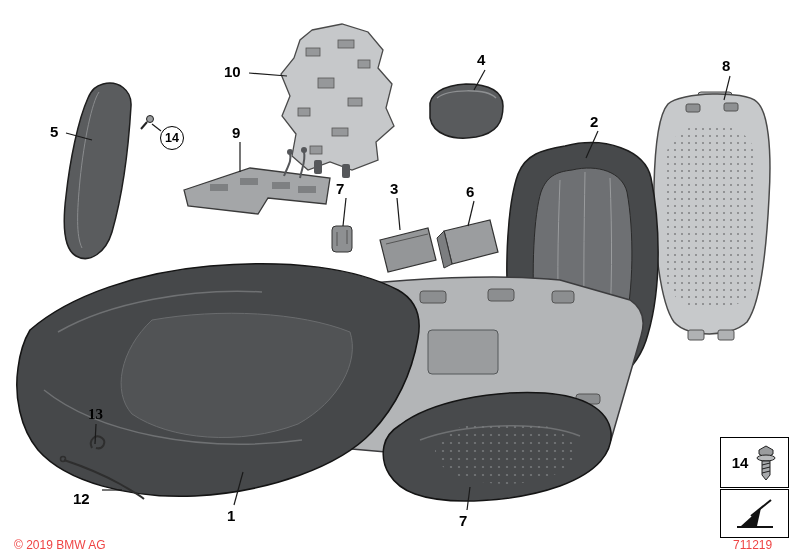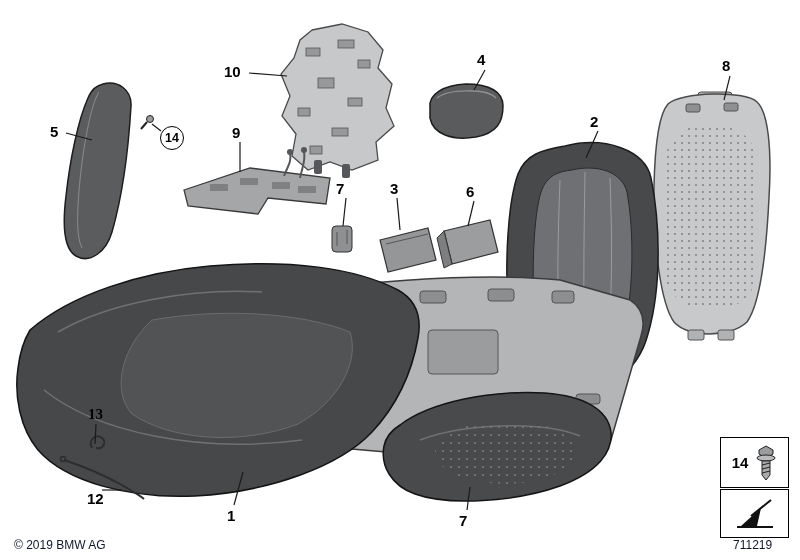--- a/index.html
+++ b/index.html
@@ -5,21 +5,21 @@
   html,body{margin:0;padding:0;background:#ffffff;}
   body{font-family:"Liberation Sans", sans-serif;}
   .stage{position:relative;width:800px;height:560px;background:#ffffff;overflow:hidden;}
   .art{position:absolute;left:0;top:0;}
   .callout{position:absolute;font-weight:bold;font-size:15px;color:#000;line-height:1;z-index:5;}
   .callout.circled{width:22px;height:22px;border:1.6px solid #000;border-radius:50%;
     display:flex;align-items:center;justify-content:center;font-size:12.5px;background:#fff;}
   .legend-box{position:absolute;border:1.3px solid #000;background:#fff;z-index:5;
     display:flex;align-items:center;justify-content:center;gap:7px;}
   .legend-box .num{font-weight:bold;font-size:15px;color:#000;}
-  .footer-text{position:absolute;font-size:12px;color:#0f172a;z-index:5;}
+  .footer-text{position:absolute;font-size:12px;color:#ef4444;z-index:5;}
 </style>
 </head>
 <body>
 
 <div class="stage">
 
   <svg class="art" width="800" height="560" viewBox="0 0 800 560">
     <defs>
       <pattern id="dotsDark" width="7" height="7" patternUnits="userSpaceOnUse">
         <circle cx="3" cy="3" r="1" fill="#7e8082"></circle>
@@ -160,21 +160,21 @@
   <div class="callout" style="left:50px;top:124px;">5</div>
   <div class="callout circled" style="left:160px;top:126px;">14</div>
   <div class="callout" style="left:232px;top:125px;">9</div>
   <div class="callout" style="left:336px;top:181px;">7</div>
   <div class="callout" style="left:390px;top:181px;">3</div>
   <div class="callout" style="left:477px;top:52px;">4</div>
   <div class="callout" style="left:466px;top:184px;">6</div>
   <div class="callout" style="left:590px;top:114px;">2</div>
   <div class="callout" style="left:722px;top:58px;">8</div>
   <div class="callout" style="left:88px;top:407px;font-family:Liberation Serif, serif;">13</div>
-  <div class="callout" style="left:87px;top:491px;">12</div>
+  <div class="callout" style="left:73px;top:491px;">12</div>
   <div class="callout" style="left:227px;top:508px;">1</div>
   <div class="callout" style="left:459px;top:513px;">7</div>
 
   <div class="legend-box" style="left:720px;top:437px;width:67px;height:49px;">
     <span class="num">14</span>
     <svg width="22" height="38" viewBox="0 0 22 38">
       <polygon points="11,2 18,6 18,10 11,14 4,10 4,6" fill="#9a9c9e" stroke="#222"></polygon>
       <ellipse cx="11" cy="14" rx="9" ry="3" fill="#b8babc" stroke="#222"></ellipse>
       <path d="M7,17 L7,31 L11,36 L15,31 L15,17 Z" fill="#a8aaac" stroke="#222"></path>
       <line x1="7" y1="21" x2="15" y2="19" stroke="#222"></line>

